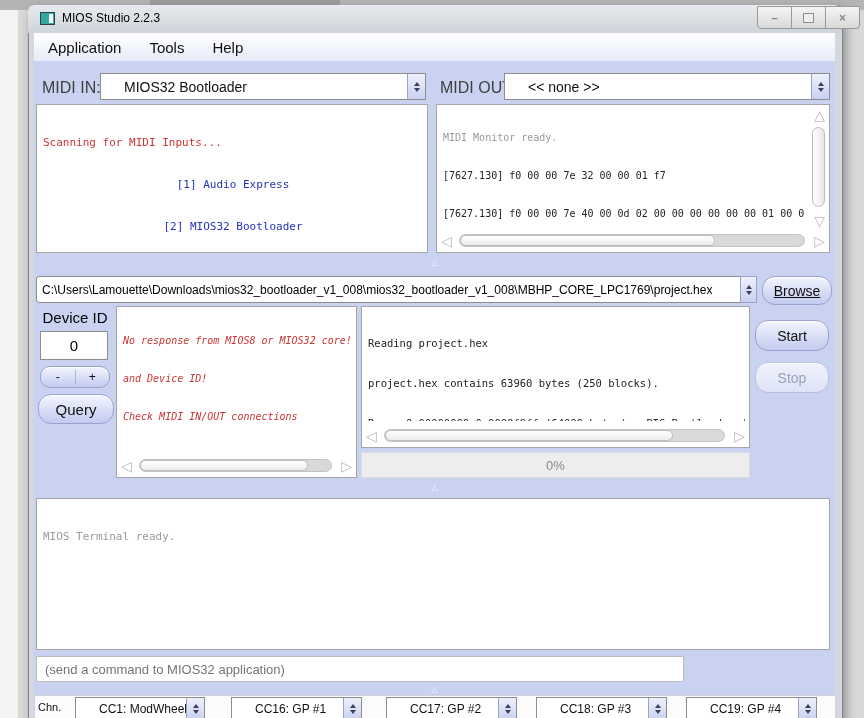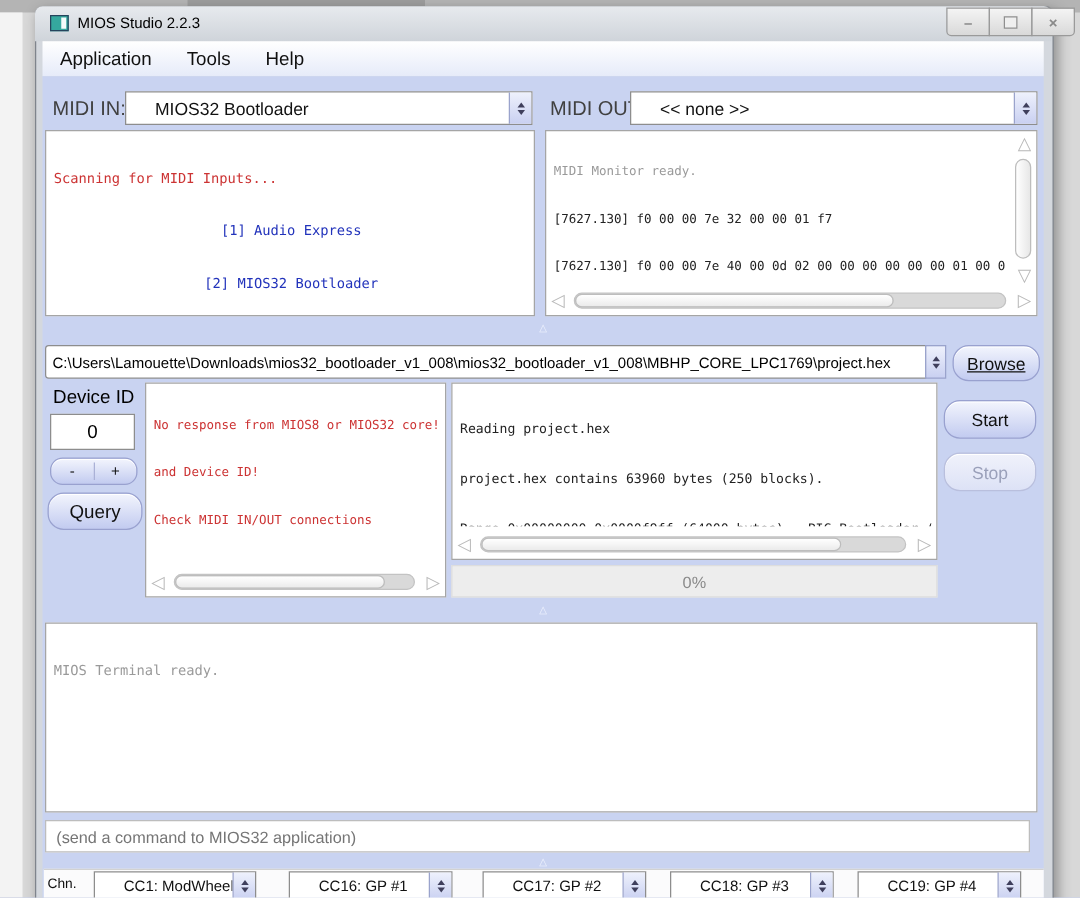--- a/index.html
+++ b/index.html
@@ -182,21 +182,21 @@
 
   <div class="abs" style="left:40px;top:309px;width:70px;text-align:center;font-size:15px;color:#000;">Device ID</div>
   <input class="abs field" style="left: 40px; top: 331px; width: 68px; height: 29px; text-align: center; font-size: 15px;" value="0">
   <div class="abs pill" style="left:40px;top:366px;width:68px;height:20px;padding:0;border-radius:10px;overflow:hidden;">
     <div style="flex:1;text-align:center;font-size:12px;border-right:1px solid #aab1d6;">-</div>
     <div style="flex:1;text-align:center;font-size:12px;">+</div>
   </div>
   <div class="abs pill" style="left:38px;top:394px;width:74px;height:28px;font-size:15px;">Query</div>
 
   <div class="abs panel" style="left:116px;top:306px;width:241px;height:172px;">
-    <div class="loglines mono" style="left:6px;top:4px;right:4px;bottom:26px;font-size:10px;">
+    <div class="loglines mono" style="left:6px;top:4px;right:4px;bottom:26px;font-size:10px;font-style:italic;">
       <div class="logline c-red">No response from MIOS8 or MIOS32 core!</div>
       <div class="logline c-red">and Device ID!</div>
       <div class="logline c-red">Check MIDI IN/OUT connections</div>
     </div>
     <div class="abs" style="left:2px;right:2px;bottom:2px;height:18px;">
       <span class="abs arrow" style="left:2px;top:2px;">◁</span>
       <div class="abs track" style="left:20px;right:22px;top:2px;">
         <div class="thumb" style="width:88%;"></div>
       </div>
       <span class="abs arrow" style="right:2px;top:2px;">▷</span>
@@ -226,21 +226,21 @@
 
   <div class="abs" style="left:34px;top:480px;width:801px;height:16px;display:flex;align-items:center;justify-content:center;">
     <span class="grip">△</span>
   </div>
 
   <div class="abs panel" style="left:36px;top:498px;width:794px;height:152px;">
     <div class="loglines mono" style="left:6px;top:4px;right:4px;bottom:4px;font-size:11px;">
       <div class="logline c-gray">MIOS Terminal ready.</div>
     </div>
   </div>
-  <input class="abs field" style="left: 36px; top: 656px; width: 788px; height: 26px; padding: 0px 8px; font-size: 13px; border-color: rgb(189, 189, 189); color: rgb(85, 85, 85);" placeholder="(send a command to MIOS32 application)">
+  <input class="abs field" style="left: 36px; top: 656px; width: 648px; height: 26px; padding: 0px 8px; font-size: 13px; border-color: rgb(189, 189, 189); color: rgb(85, 85, 85);" placeholder="(send a command to MIOS32 application)">
 
   <div class="abs" style="left:34px;top:684px;width:801px;height:12px;display:flex;align-items:center;justify-content:center;">
     <span class="grip">△</span>
   </div>
 
   <div class="abs bottom-panel" style="left:35px;top:695px;width:800px;height:55px;"></div>
   <div class="abs chn" style="left:38px;top:701px;">Chn.</div>
 
   <div class="abs combo combo-sm" style="left:75px;top:697px;width:130px;height:24px;">
     <span class="combo-text">CC1: ModWheel</span>

